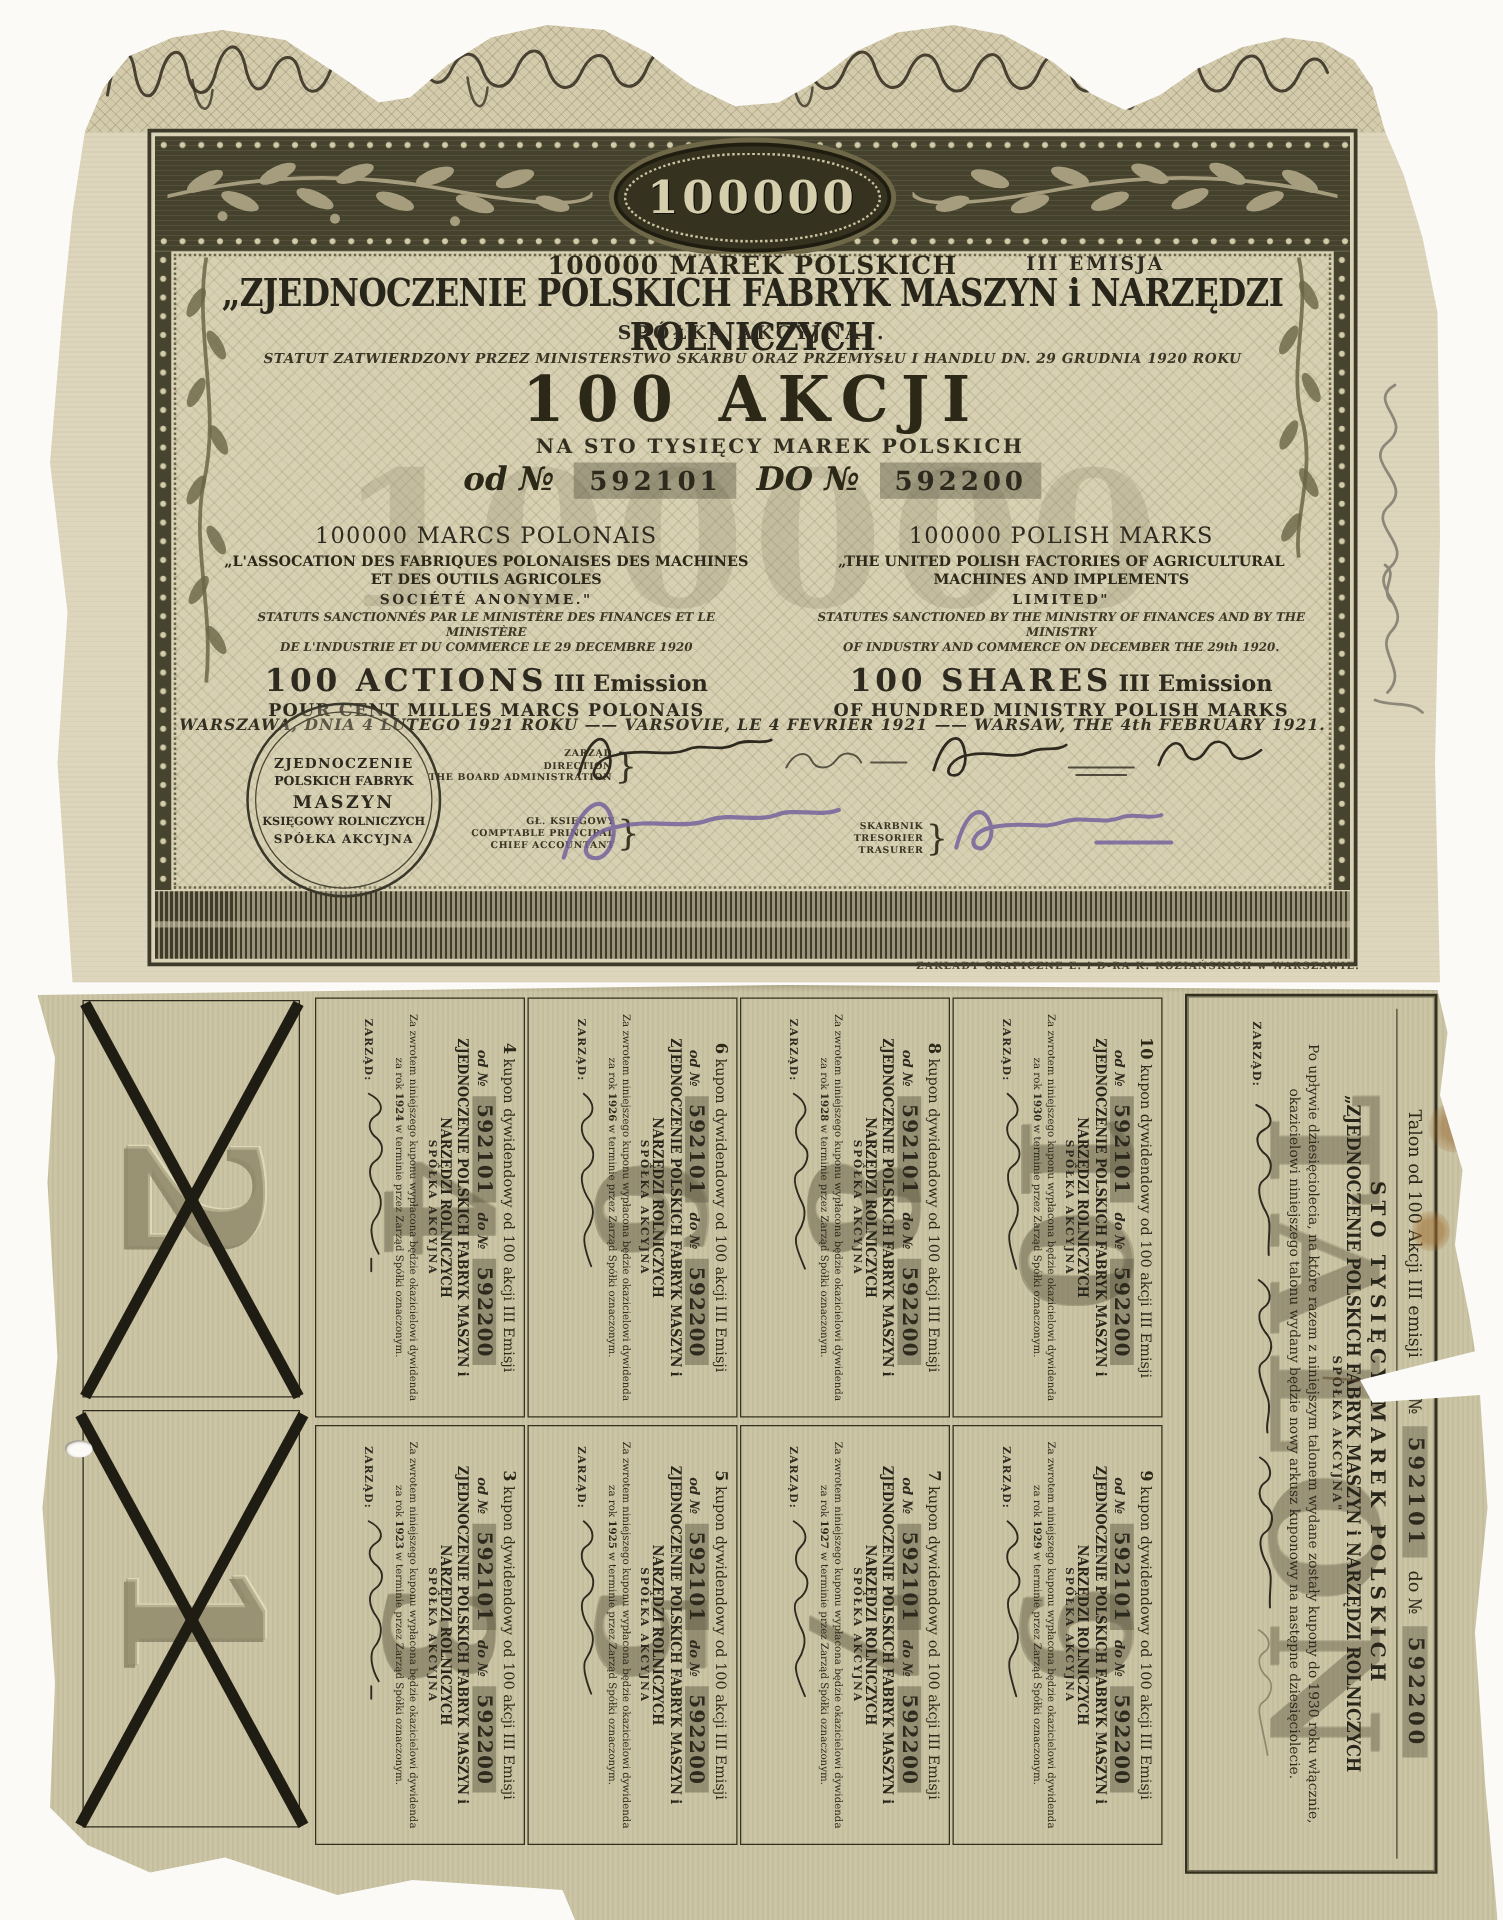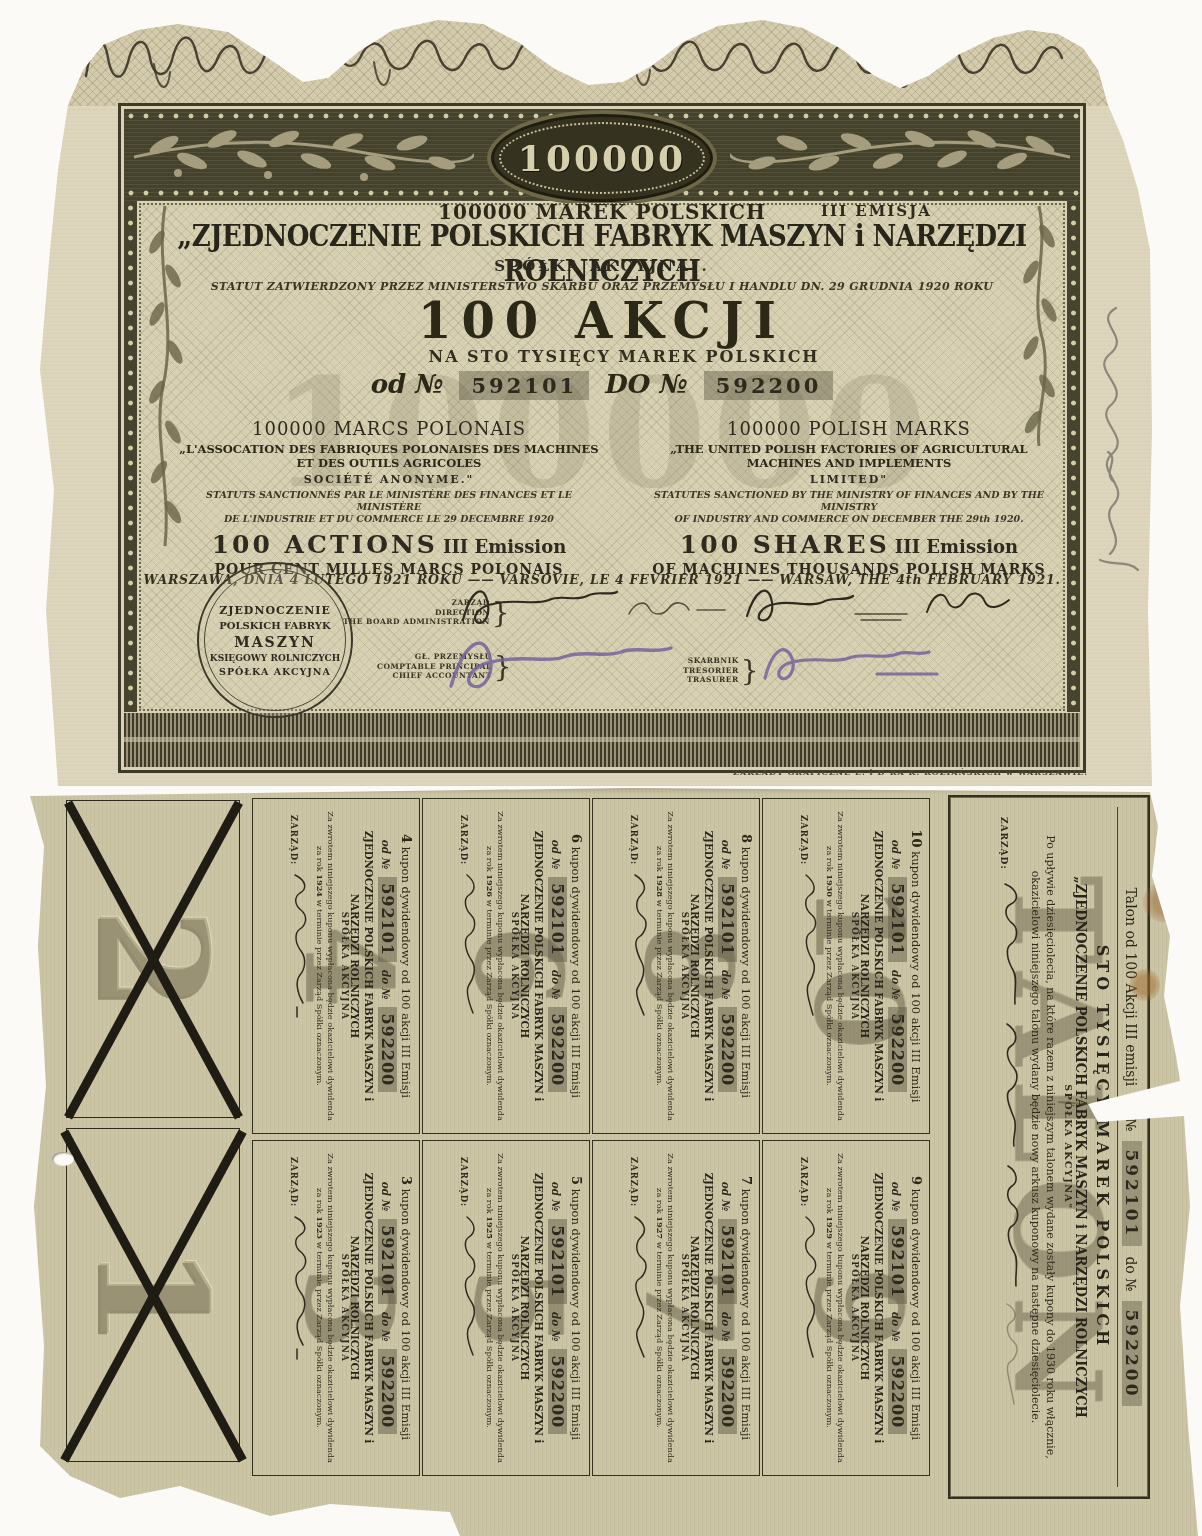--- a/index.html
+++ b/index.html
@@ -288,21 +288,21 @@
         <div class="cc">„THE UNITED POLISH FACTORIES OF AGRICULTURAL MACHINES AND IMPLEMENTS</div>
         <div class="cf">LIMITED"</div>
         <div class="cs">
           <span>STATUTES SANCTIONED BY THE MINISTRY OF FINANCES AND BY THE MINISTRY</span><br>
           <span>OF INDUSTRY AND COMMERCE ON DECEMBER THE 29th 1920.</span>
         </div>
         <div class="cshare">
           <span class="big">100 SHARES</span>
           <span class="em">III Emission</span>
         </div>
-        <div class="csub">OF MACHINES THOUSANDS POLISH MARKS</div>
+        <div class="csub">OF HUNDRED MINISTRY POLISH MARKS</div>
       </div>
 
       <div class="cline date-line">WARSZAWA, DNIA 4 LUTEGO 1921 ROKU —— VARSOVIE, LE 4 FEVRIER 1921 —— WARSAW, THE 4th FEBRUARY 1921.</div>
 
       <div class="seal">
         <div class="s1">ZJEDNOCZENIE</div>
         <div class="s2">POLSKICH FABRYK</div>
         <div class="s3">MASZYN</div>
         <div class="s4">KSIĘGOWY ROLNICZYCH</div>
         <div class="s5">SPÓŁKA AKCYJNA</div>
@@ -319,21 +319,21 @@
       <svg class="sigsvg" style="left:336px;top:470px;" width="560" height="66" viewBox="0 0 560 66">
         <path class="ink2" stroke-width="2.2" d="M6,44 C14,14 26,8 30,24 C34,38 28,50 20,46 C14,42 22,30 36,28 C58,22 76,30 92,24 C104,18 118,26 130,20 C140,14 152,20 160,16"></path>
         <path class="ink2" stroke-width="1.6" opacity=".75" d="M172,38 C178,26 188,24 192,32 C196,40 206,40 212,32 C218,24 228,26 232,34 M240,34 h28"></path>
         <path class="ink2" stroke-width="2.2" d="M290,40 C298,14 310,8 314,22 C318,36 312,46 304,44 C298,42 304,30 318,28 C336,24 352,32 366,26 C376,20 388,26 396,20"></path>
         <path class="ink2" stroke-width="1.6" opacity=".8" d="M398,38 h52 m-46,6 h40"></path>
         <path class="ink2" stroke-width="2" d="M470,36 C476,18 486,14 490,24 C494,34 502,34 508,24 C514,14 524,16 528,26 C532,34 542,32 552,24"></path>
       </svg>
 
       <div class="sig-label" style="left:256px;top:544px;">
         <div class="ll">
-          <div>GŁ. PRZEMYSŁU</div>
+          <div>GŁ. KSIĘGOWY</div>
           <div>COMPTABLE PRINCIPAL</div>
           <div>CHIEF ACCOUNTANT</div>
         </div>
           <div class="brace">}</div>
       </div>
       <svg class="sigsvg" style="left:322px;top:522px;" width="240" height="76" viewBox="0 0 240 76">
         <path class="purple" stroke-width="3.4" opacity=".85" d="M8,58 C22,12 40,6 46,26 C52,44 42,62 30,58 C20,54 28,38 48,34 C80,26 104,36 124,28 C142,22 162,30 178,24 C192,18 212,26 228,20"></path>
       </svg>
 
       <div class="sig-label" style="left:562px;top:548px;">

